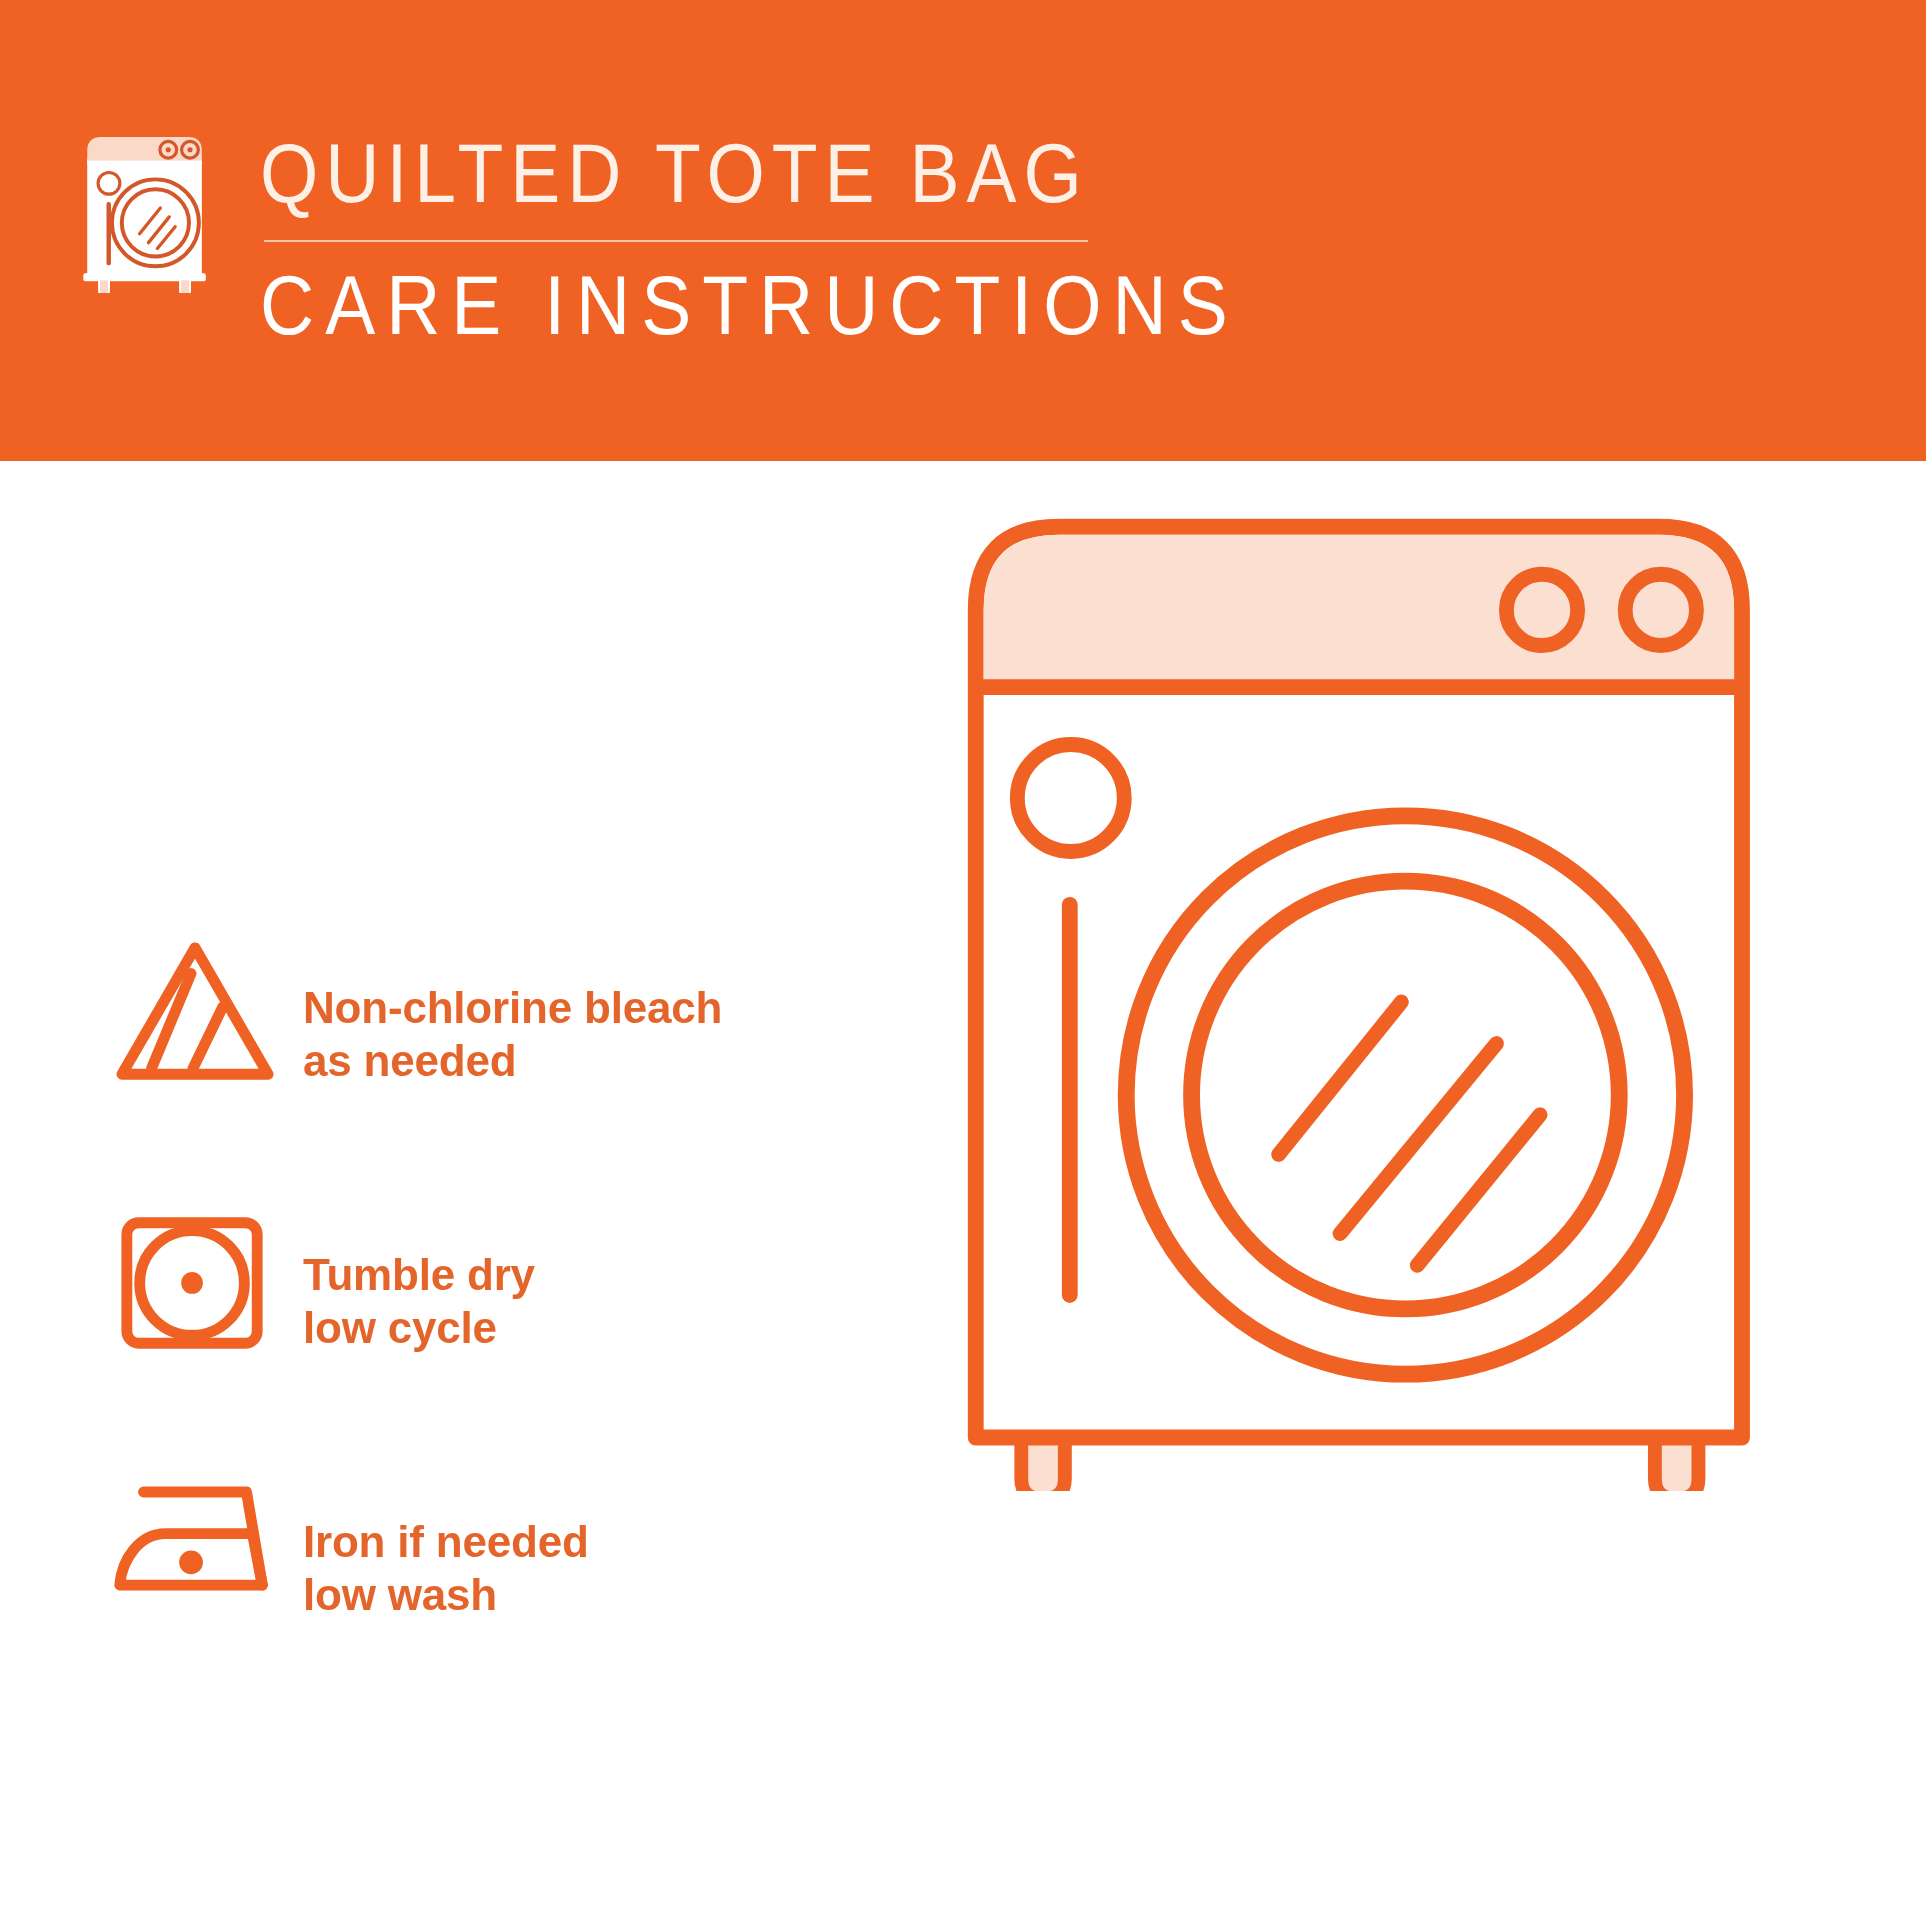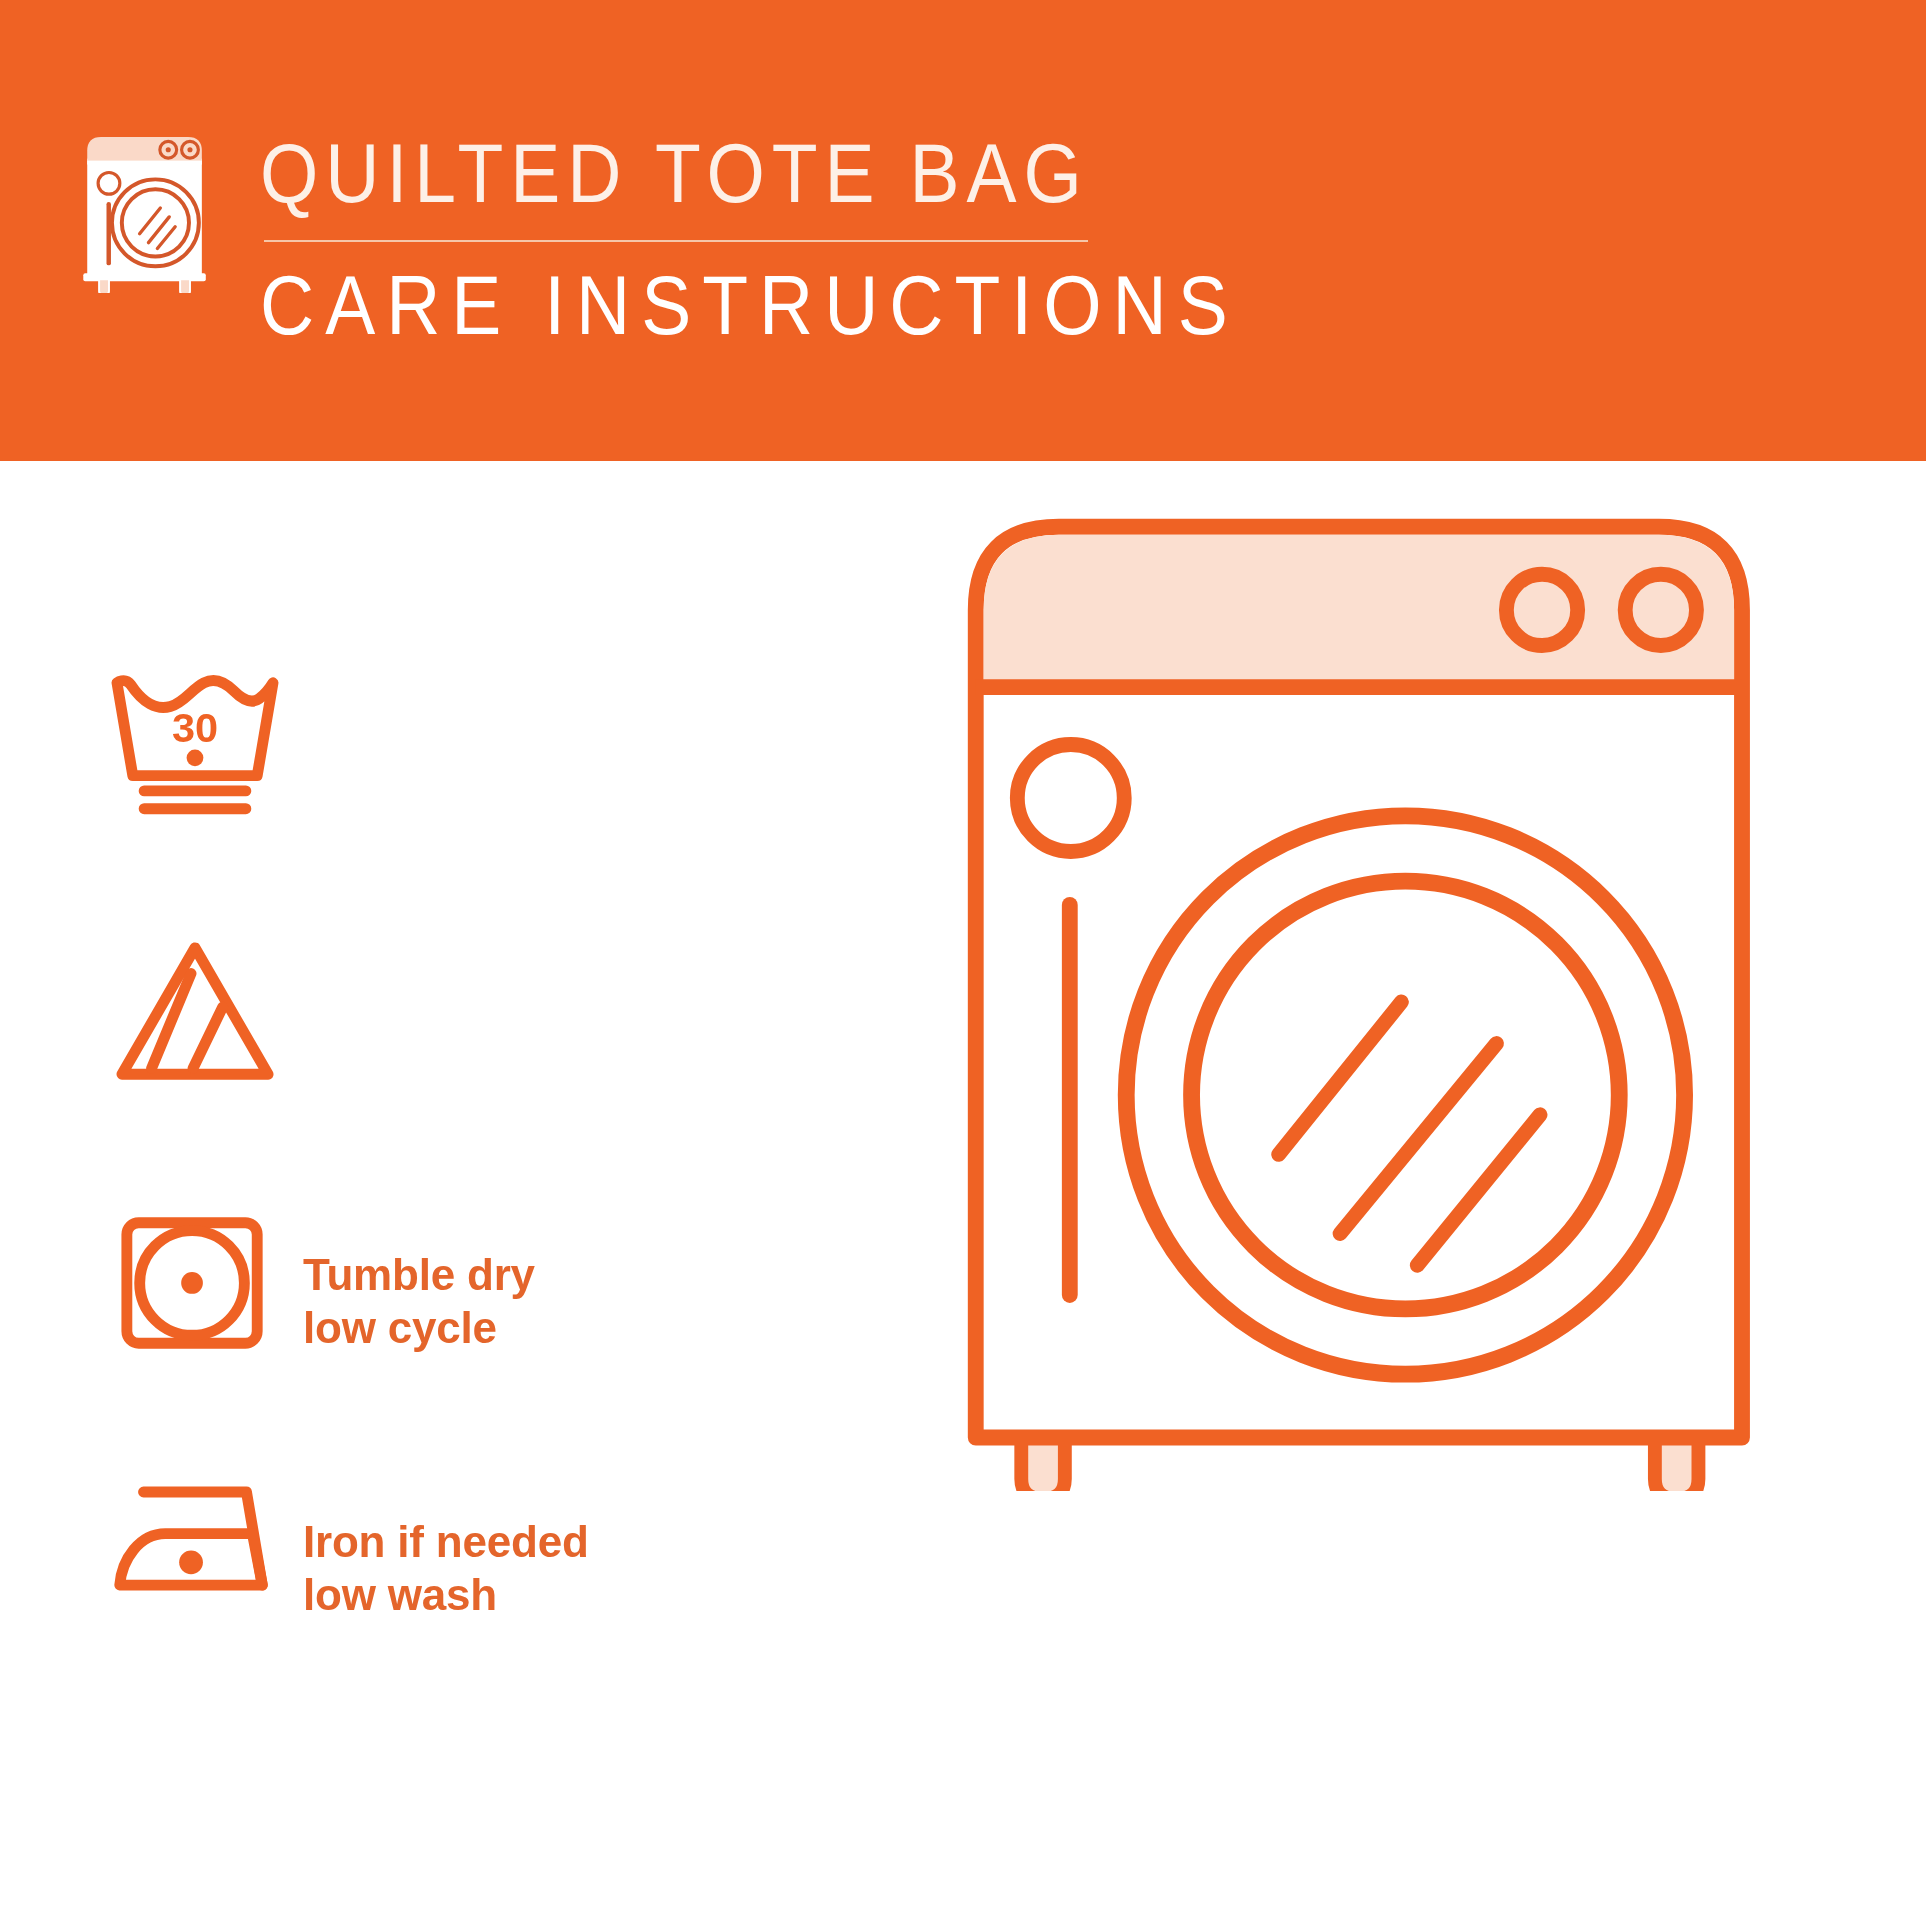--- a/index.html
+++ b/index.html
@@ -167,46 +167,34 @@
       <div class="title-sub">CARE INSTRUCTIONS</div>
     </div>
   </div>
 </div>
 
 <div class="main-area">
 
   <div class="care-list">
 
     <div class="care-row care-row-wash">
-      <div class="care-icon-cell">
-        <svg width="188" height="158" viewBox="0 0 190 160" xmlns="http://www.w3.org/2000/svg">
-
-          <path d="M16 16 C16 16 24 10 30 18 C42 36 56 44 70 40 C84 36 92 22 104 16 C116 10 126 16 134 24 C142 32 152 38 160 32 C168 26 174 16 174 16
-                   L158 110 L32 110 Z" fill="none" stroke="#EF6224" stroke-width="11" stroke-linejoin="round" stroke-linecap="round"></path>
-
-          <text x="95" y="76" font-family="Liberation Sans, sans-serif" font-size="42" font-weight="700" fill="#EF6224" text-anchor="middle">30</text>
-
-          <circle cx="95" cy="92" r="8.5" fill="#EF6224"></circle>
-
-          <rect x="38" y="120" width="114" height="11" rx="5.5" fill="#EF6224"></rect>
-          <rect x="38" y="138" width="114" height="11" rx="5.5" fill="#EF6224"></rect>
-        </svg>
-      </div>
     </div>
 
     <div class="care-row care-row-bleach">
       <div class="care-icon-cell">
         <svg width="178" height="158" viewBox="0 0 180 160" xmlns="http://www.w3.org/2000/svg">
 
           <path d="M90 14 L164 142 L16 142 Z" fill="none" stroke="#EF6224" stroke-width="11" stroke-linejoin="round" stroke-linecap="round"></path>
 
           <line x1="86" y1="40" x2="46" y2="136" stroke="#EF6224" stroke-width="11" stroke-linecap="round"></line>
           <line x1="118" y1="74" x2="88" y2="136" stroke="#EF6224" stroke-width="11" stroke-linecap="round"></line>
         </svg>
       </div>
+      <div class="care-text">Non-chlorine bleach
+as needed</div>
     </div>
 
     <div class="care-row care-row-dry">
       <div class="care-icon-cell">
         <svg width="168" height="158" viewBox="0 0 170 160" xmlns="http://www.w3.org/2000/svg">
 
           <rect x="16" y="22" width="132" height="122" rx="12" fill="none" stroke="#EF6224" stroke-width="11"></rect>
 
           <circle cx="82" cy="83" r="53" fill="none" stroke="#EF6224" stroke-width="11"></circle>
 

